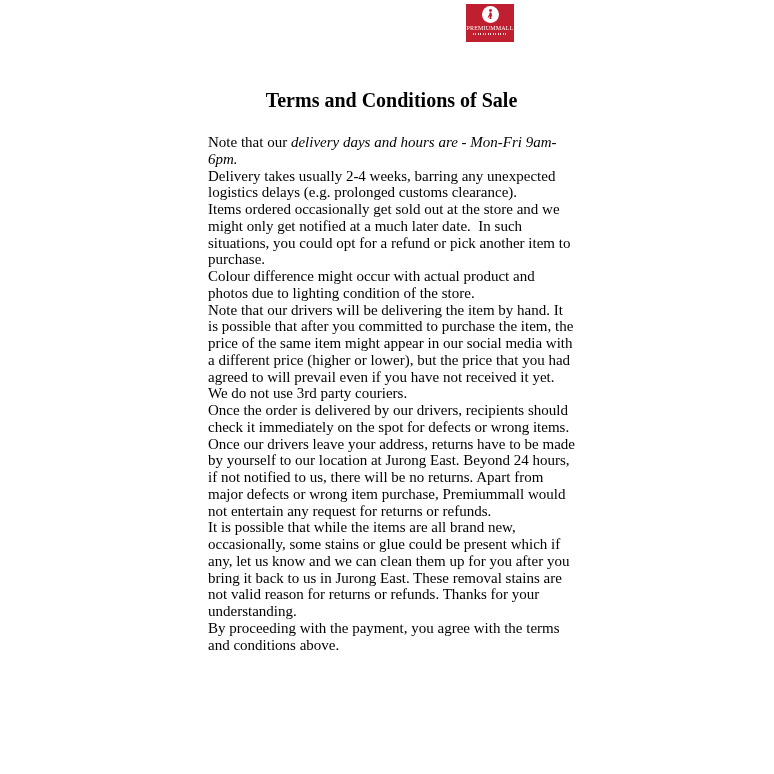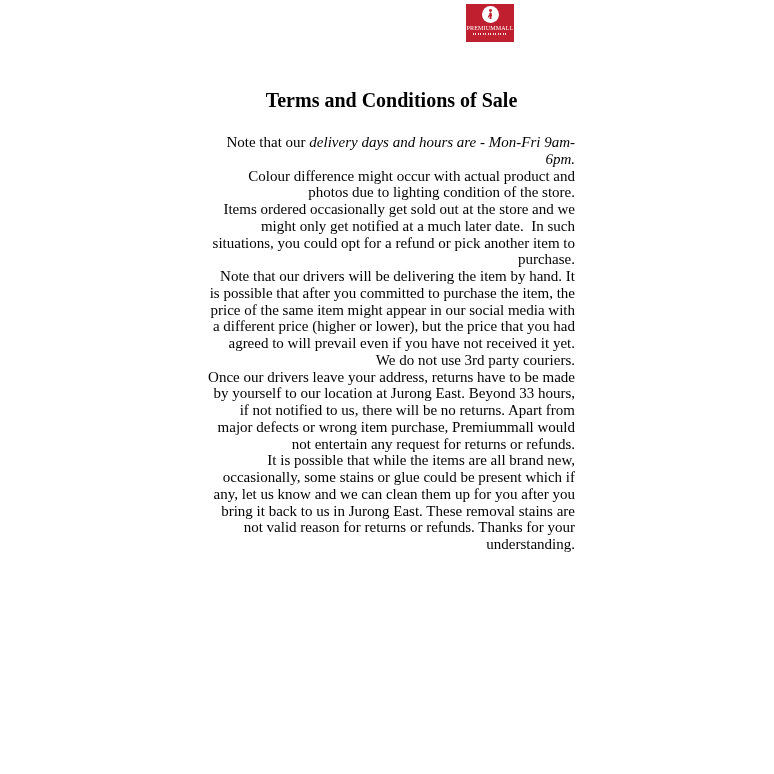--- a/index.html
+++ b/index.html
@@ -71,21 +71,20 @@
     text-align: center;
     color: #000000;
   }
   .doc-body p {
     margin: 0;
     font-family: "Liberation Serif", serif;
     font-size: 15px;
     line-height: 16.75px;
     color: #000000;
     white-space: pre-wrap;
-    text-align: right;
   }
   .italic {
     font-style: italic;
   }
 </style>
 </head>
 <body>
 
 <div class="page">
 
@@ -98,21 +97,24 @@
       </svg>
     </div>
     <div class="logo-name">PREMIUMMALL</div>
     <div class="logo-tagline"></div>
   </div>
 
   <div class="content">
     <h1 class="doc-title">Terms and Conditions of Sale</h1>
     <div class="doc-body">
       <p><span>Note that our </span><span class="italic">delivery days and hours are - Mon-Fri 9am-6pm.</span></p>
+      <p>Delivery takes usually 2-4 weeks, barring any unexpected logistics delays (e.g. prolonged customs clearance).</p>
+      <p>Items ordered occasionally get sold out at the store and we might only get notified at a much later date.  In such situations, you could opt for a refund or pick another item to purchase.</p>
       <p>Colour difference might occur with actual product and photos due to lighting condition of the store.</p>
-      <p>Items ordered occasionally get sold out at the store and we might only get notified at a much later date.  In such situations, you could opt for a refund or pick another item to purchase.</p>
       <p>Note that our drivers will be delivering the item by hand. It is possible that after you committed to purchase the item, the price of the same item might appear in our social media with a different price (higher or lower), but the price that you had agreed to will prevail even if you have not received it yet. We do not use 3rd party couriers.</p>
-      <p>Once our drivers leave your address, returns have to be made by yourself to our location at Jurong East. Beyond 33 hours, if not notified to us, there will be no returns. Apart from major defects or wrong item purchase, Premiummall would not entertain any request for returns or refunds.</p>
+      <p>Once the order is delivered by our drivers, recipients should check it immediately on the spot for defects or wrong items.</p>
+      <p>Once our drivers leave your address, returns have to be made by yourself to our location at Jurong East. Beyond 24 hours, if not notified to us, there will be no returns. Apart from major defects or wrong item purchase, Premiummall would not entertain any request for returns or refunds.</p>
       <p>It is possible that while the items are all brand new, occasionally, some stains or glue could be present which if any, let us know and we can clean them up for you after you bring it back to us in Jurong East. These removal stains are not valid reason for returns or refunds. Thanks for your understanding.</p>
+      <p>By proceeding with the payment, you agree with the terms and conditions above.</p>
     </div>
   </div>
 
 </div>
 
 </body></html>

